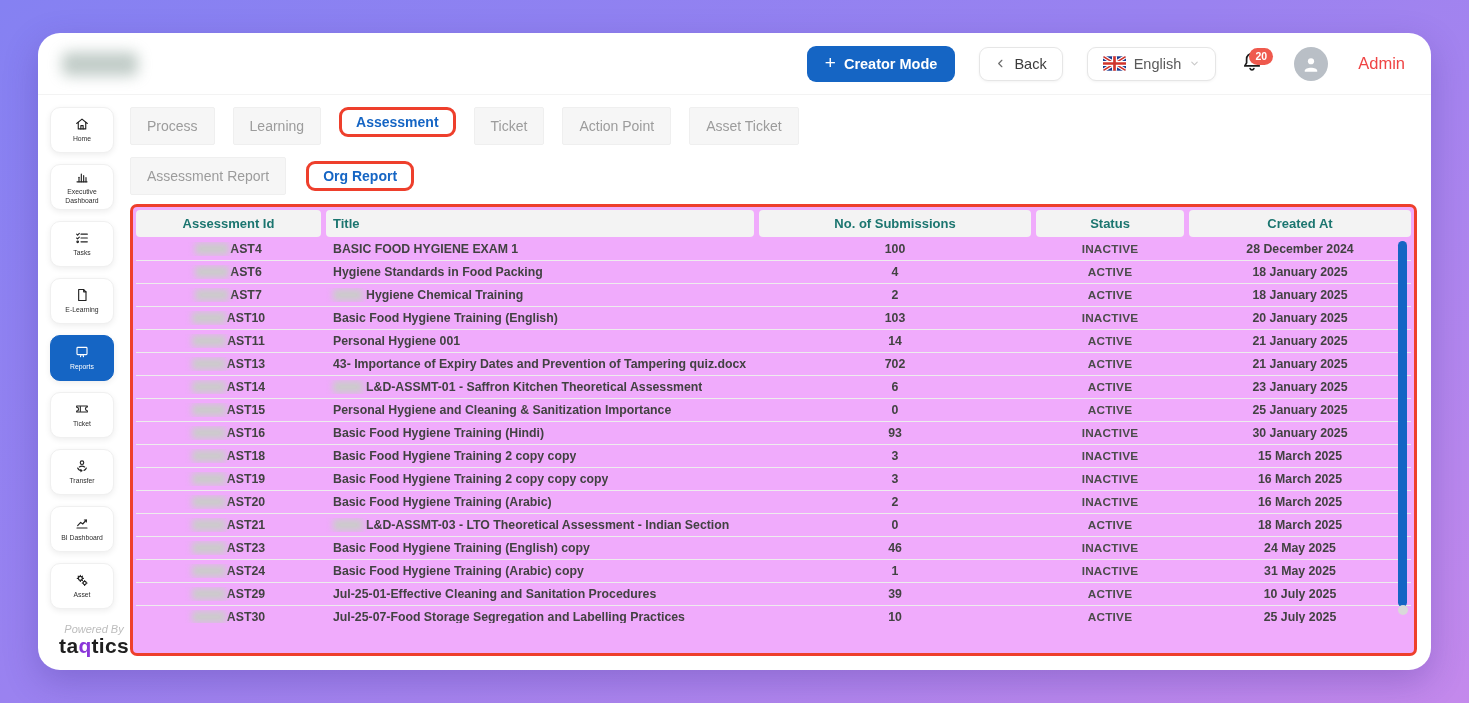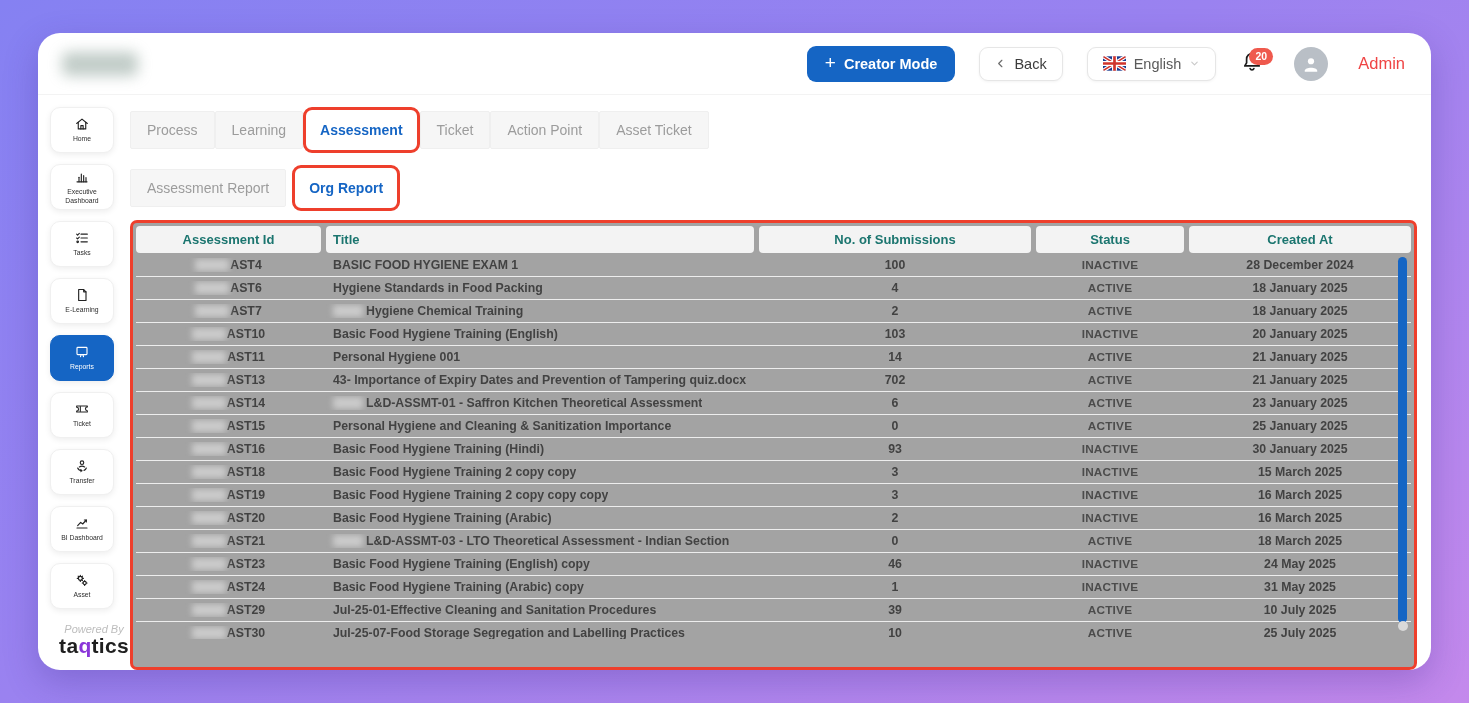--- a/index.html
+++ b/index.html
@@ -48,29 +48,29 @@
     justify-content:center;gap:3px;color:#222;cursor:pointer;flex-shrink:0;}
   .side-item.active{background:var(--accent-blue);border-color:var(--accent-blue);color:#fff;}
   .side-label{font-size:6.8px;color:#2e2e2e;text-align:center;line-height:1.2;padding:0 2px;}
   .side-item.active .side-label{color:#fff;}
   .side-item svg{width:16px;height:16px;stroke:currentColor;fill:none;stroke-width:1.7;stroke-linecap:round;stroke-linejoin:round;}
   .powered{font-size:11px;color:#bdbdbd;margin-top:16px;font-style:italic;}
   .brand{font-size:21px;font-weight:700;color:#1f1f1f;letter-spacing:.3px;line-height:1;}
   .brand .q{color:#8a36d9;}
   
   .content{flex:1;min-width:0;display:flex;flex-direction:column;}
-  .tabs{display:flex;align-items:center;gap:0;margin-bottom:12px;}
+  .tabs{display:flex;align-items:flex-start;gap:18px;margin-bottom:12px;}
   .tab{background:#f6f6f6;border:1px solid #efefef;color:#9c9c9c;font-size:14px;
     padding:10px 16px;cursor:pointer;border-radius:2px;white-space:nowrap;}
   .tab.annotated{background:#fff;color:var(--accent-blue);font-weight:600;
-    border:3px solid var(--annotation-red);border-radius:9px;padding:12px 14px;}
-  .subtabs{display:flex;align-items:center;gap:6px;margin-bottom:9px;}
+    border:3px solid var(--annotation-red);border-radius:9px;padding:4px 14px;}
+  .subtabs{display:flex;align-items:center;gap:20px;margin-bottom:9px;}
   
   .table-box{border:3px solid var(--annotation-red);border-radius:7px;height:452px;
-    position:relative;padding:3px 3px 0 3px;background:#a3a3a3;}
+    position:relative;padding:3px 3px 0 3px;background:#f0abfc;}
   .grid{display:grid;grid-template-columns:185px minmax(0,1fr) 272px 148px 222px;column-gap:5px;}
   .thead .hcell{background:#f3f3f3;border-radius:4px;height:27px;line-height:27px;
     font-size:13px;font-weight:700;color:var(--header-teal);text-align:center;}
   .thead .hcell.left{text-align:left;padding-left:7px;}
   .rows-viewport{height:385px;overflow:hidden;margin-top:1px;}
   .row{height:23px;border-bottom:1px solid #ededed;font-size:12.3px;color:#424242;align-items:center;font-weight:bold;}
   .cell{text-align:center;white-space:nowrap;overflow:hidden;text-overflow:ellipsis;}
   .cell-id{display:flex;align-items:center;justify-content:center;gap:1px;}
   .cell-title{display:flex;align-items:center;text-align:left;padding-left:7px;gap:3px;}
   .cell-title span{white-space:nowrap;overflow:hidden;text-overflow:ellipsis;}

